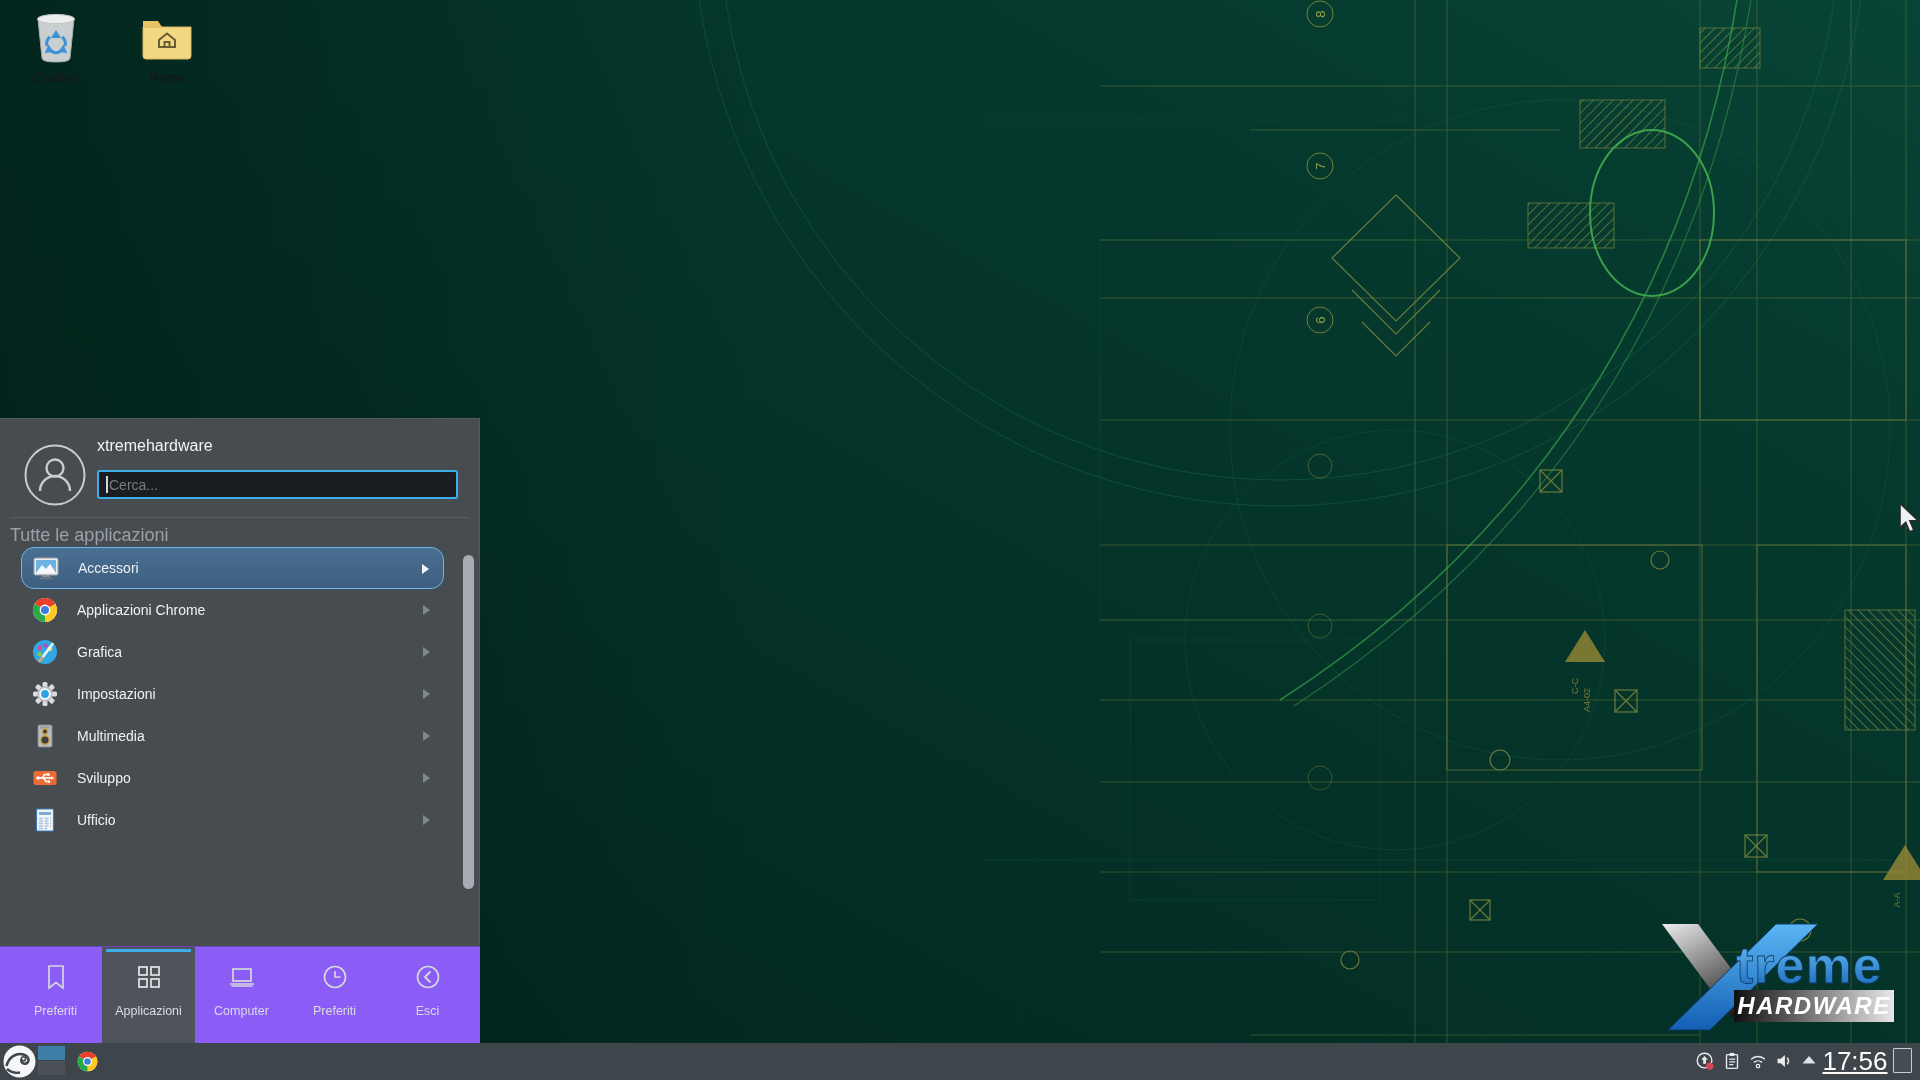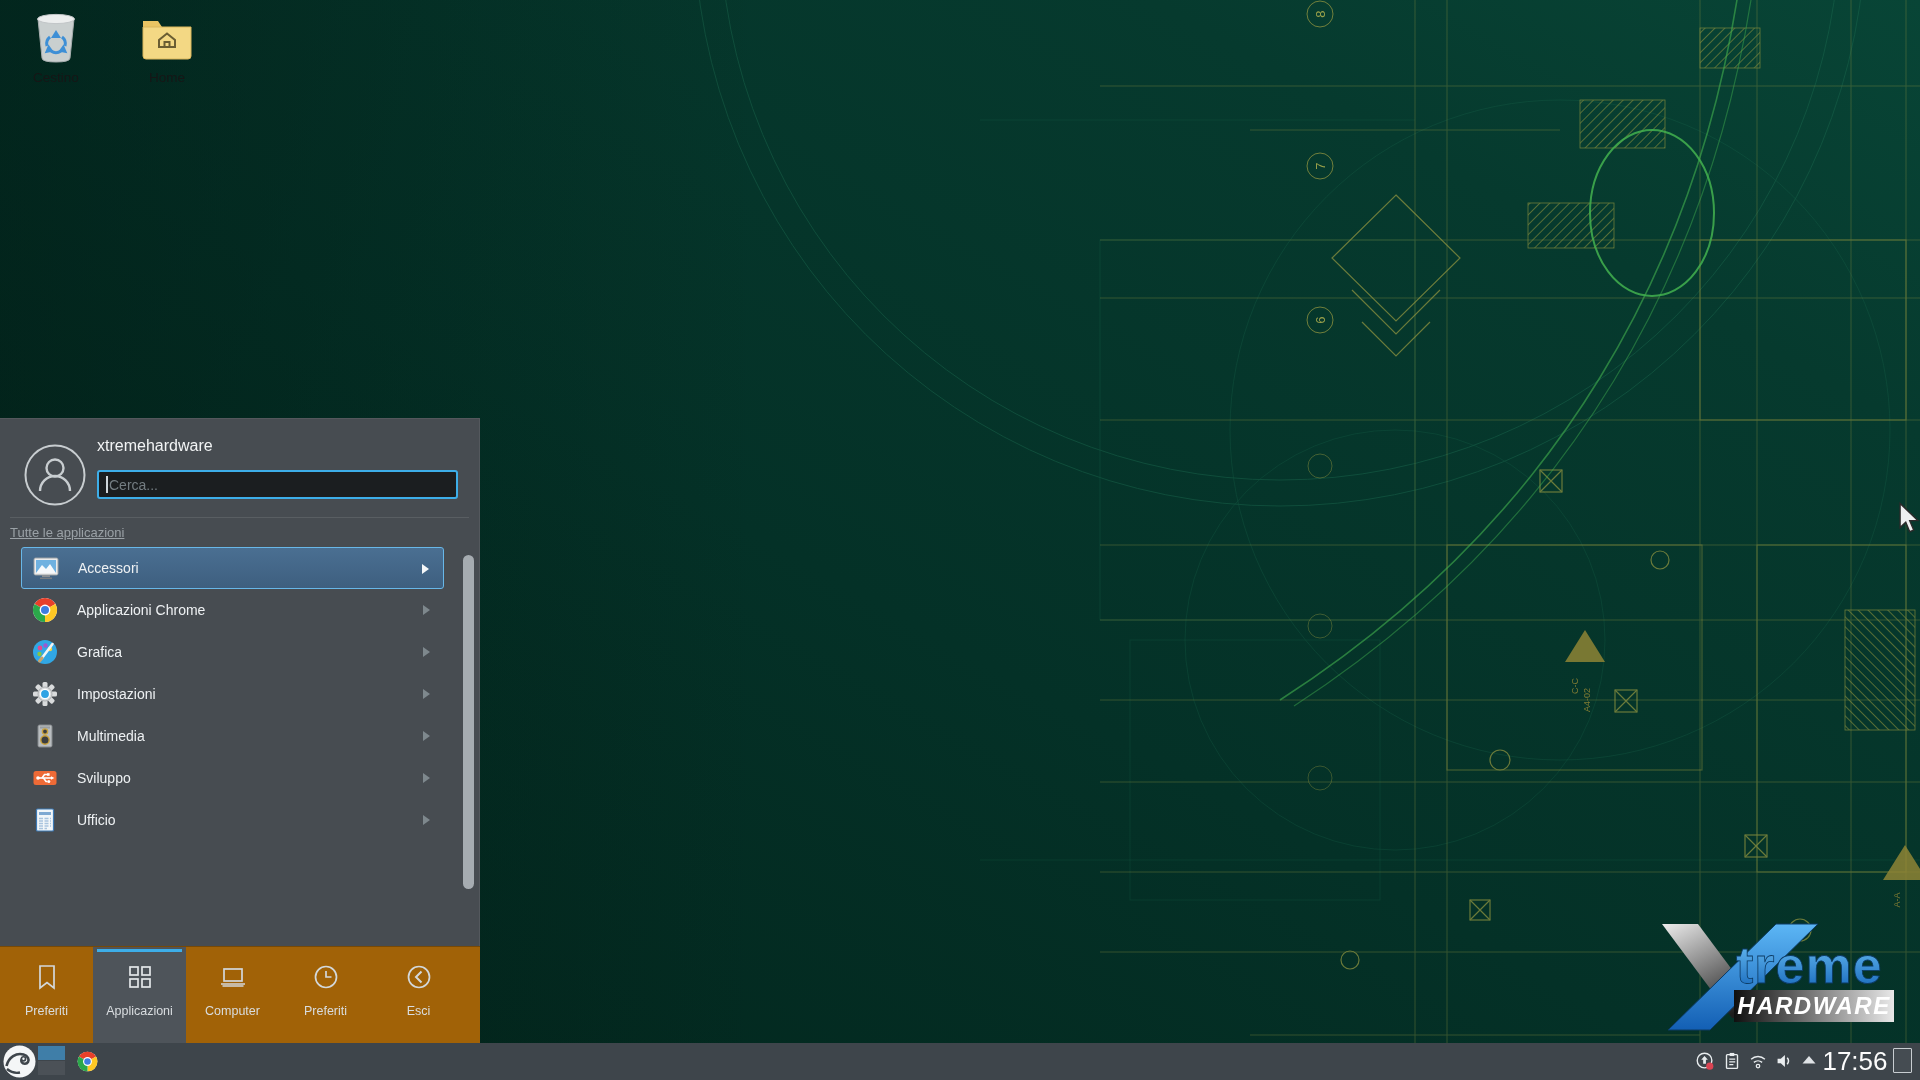--- a/index.html
+++ b/index.html
@@ -24,54 +24,54 @@
         border-top:1px solid rgba(255,255,255,.07);border-right:1px solid rgba(255,255,255,.07);box-sizing:border-box;}
   #avatar{position:absolute;left:24px;top:25px;}
   #username{position:absolute;left:97px;top:18px;font-size:16px;color:#f2f4f5;}
   #searchwrap{position:absolute;left:97px;top:51px;width:361px;height:29px;
       background:#1b1e20;border:2px solid #3daee9;border-radius:3px;box-sizing:border-box;}
   #searchwrap input{position:absolute;left:0;top:0;width:100%;height:100%;background:transparent;border:none;outline:none;
       color:#d4d9db;font-size:14px;padding:0 4px 0 10px;box-sizing:border-box;font-family:inherit;}
   #searchwrap input::placeholder{color:#747d82;opacity:1;}
   #searchwrap .caret{position:absolute;left:7px;top:4px;width:1.5px;height:17px;background:#cfd6da;}
   #menu .sep{position:absolute;left:10px;right:10px;top:98px;height:1px;background:rgba(255,255,255,.1);}
-  #section-label{position:absolute;left:10px;top:106px;font-size:13px;color:#9aa1a6;text-decoration:underline;}
+  #section-label{position:absolute;left:10px;top:106px;font-size:18px;color:#9aa1a6;}
   #applist{position:absolute;left:0;top:128px;width:480px;height:399px;overflow:hidden;}
   .mi{position:relative;margin-left:21px;width:423px;height:42px;display:flex;align-items:center;
-      box-sizing:border-box;border-radius:3px;}
+      box-sizing:border-box;border-radius:13px;}
   .mi .ic{width:28px;height:28px;margin-left:10px;flex:0 0 28px;}
   .mi .lbl{margin-left:18px;font-size:14px;color:#eef1f3;}
   .mi .arrow{position:absolute;right:14px;top:16px;width:0;height:0;
       border-left:7px solid #7e888d;border-top:5px solid transparent;border-bottom:5px solid transparent;}
   .mi.selected{background:linear-gradient(#4a6f92,#3e5f7f);border:1.5px solid #68b7e8;}
   .mi.selected .arrow{border-left-color:#f4f7f8;}
   #scrollbar{position:absolute;left:463px;top:136px;width:11px;height:334px;border-radius:5.5px;background:#a6acb1;}
   
-  #tabbar{position:absolute;left:0;top:527px;width:480px;height:98px;background:#a16207;
-      border-top:1px solid rgba(0,0,0,.25);box-sizing:border-box;display:flex;padding-left:0;}
+  #tabbar{position:absolute;left:0;top:527px;width:480px;height:98px;background:#8b5cf6;
+      border-top:1px solid rgba(0,0,0,.25);box-sizing:border-box;display:flex;padding-left:9px;}
   .tab{position:relative;width:93px;height:100%;display:flex;flex-direction:column;align-items:center;}
   .tab .ti{margin-top:15px;width:30px;height:30px;}
   .tab .lbl{margin-top:12px;font-size:12.5px;color:#d9dde0;}
   .tab.active{background:#4e545a;}
   .tab.active::before{content:"";position:absolute;left:4px;right:4px;top:2px;height:3px;background:#3daee9;}
   
   #taskbar{position:absolute;left:0;top:1043px;width:1920px;height:37px;background:#3e454b;}
   #tb-launcher{position:absolute;left:3px;top:2px;width:33px;height:33px;}
   #tb-pager{position:absolute;left:38px;top:3px;width:27px;height:29px;display:flex;flex-direction:column;}
   #tb-pager .cell1{height:14px;background:#3f7ea8;margin-bottom:1px;}
   #tb-pager .cell2{height:14px;background:#4b5157;}
   #tb-chrome{position:absolute;left:76px;top:7px;width:23px;height:23px;}
   .tray{position:absolute;top:7px;width:22px;height:22px;}
   #tray-update{left:1694px;}
   #tray-clipboard{left:1721px;}
   #tray-wifi{left:1747px;}
   #tray-volume{left:1773px;}
   #tray-caret{left:1799px;top:9px;width:20px;height:18px;}
   #clock{position:absolute;left:1820px;top:3px;width:70px;height:31px;line-height:31px;
-      color:#fcfcfc;font-size:26px;text-align:center;font-weight:400;}
+      color:#fcfcfc;font-size:26px;text-align:center;font-weight:400;text-decoration:underline;}
   #showdesk{position:absolute;left:1893px;top:5px;width:19px;height:25px;border:1.5px solid #c8cdd1;
       border-radius:1px;box-sizing:border-box;background:rgba(255,255,255,.04);}
   
   #cursor{position:absolute;left:1898px;top:502px;}
 </style>
 </head>
 <body>
 
 <svg id="wallpaper" viewBox="0 0 1920 1080" preserveAspectRatio="none">
   <defs>

